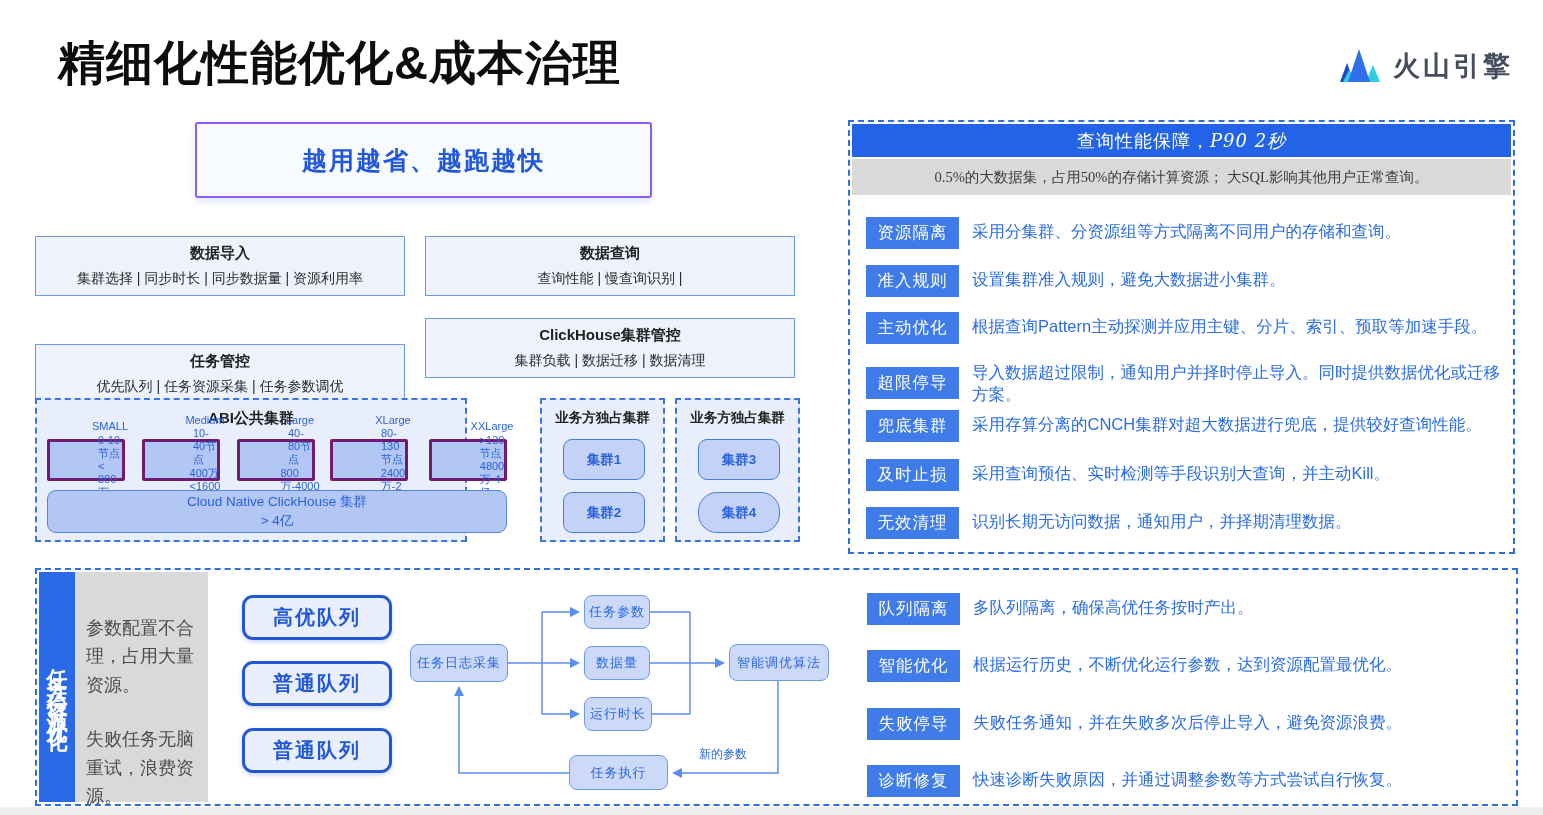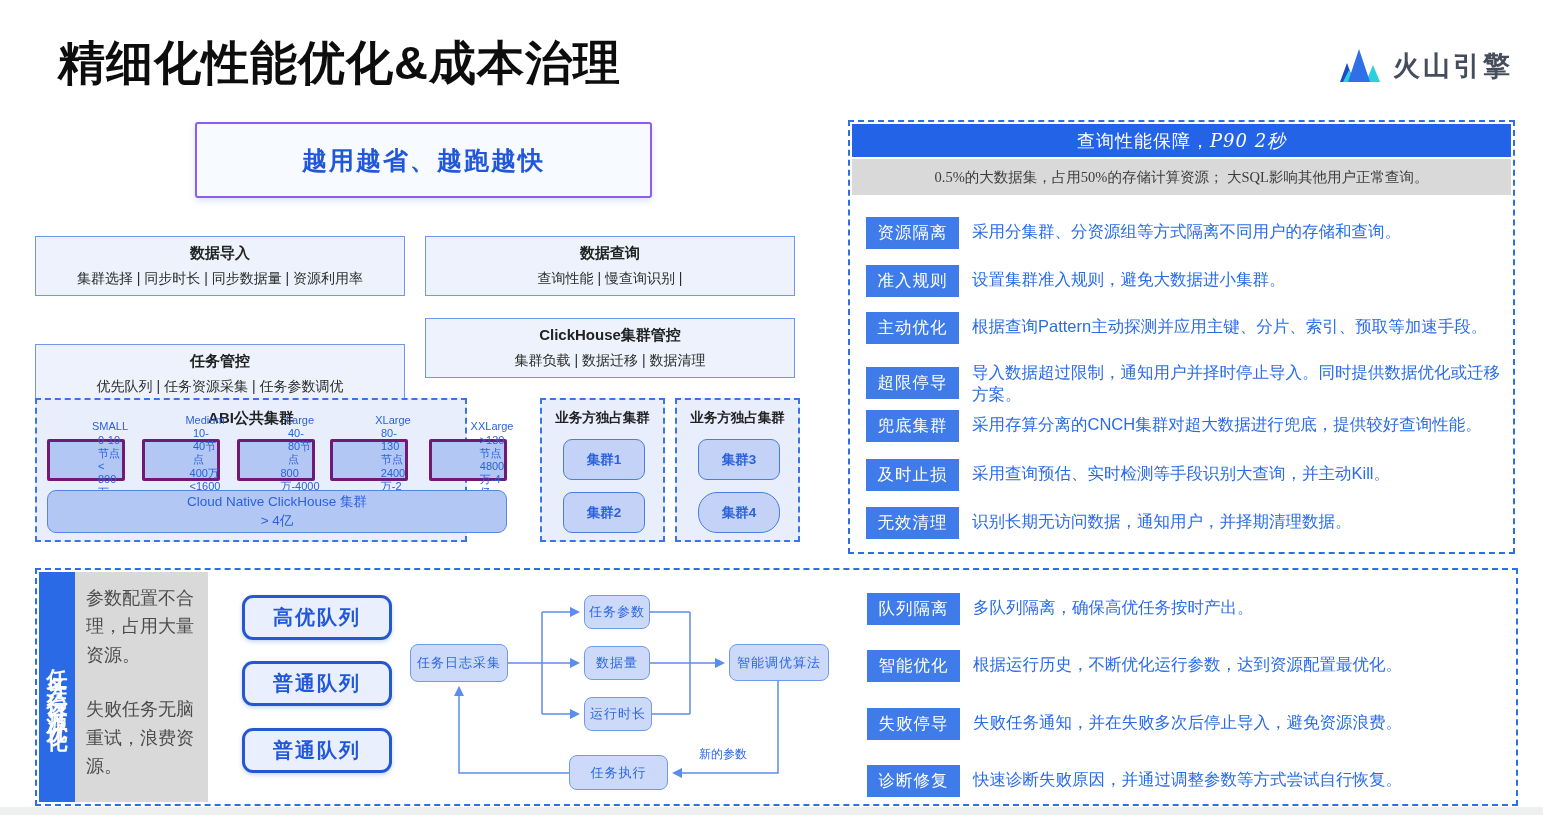--- a/index.html
+++ b/index.html
@@ -55,21 +55,21 @@
   .badge { position:absolute; left:16px; width:93px; height:32px; background:#3f7cea; color:#fff;
     display:flex; align-items:center; justify-content:center; font-size:16.5px; font-weight:500; letter-spacing:1px; }
   .desc { position:absolute; left:122px; top:4px; width:536px; font-size:16.5px; color:#2a6ce8; font-weight:500; line-height:1.32; }
 
   
   .task-panel { position:absolute; left:35px; top:568px; width:1483px; height:238px; border:2px dashed #2f6fe4; background:#fff; }
   .side-strip { position:absolute; left:2px; top:2px; bottom:2px; width:36px; background:#2a6ae6;
     display:flex; align-items:center; justify-content:center; }
   .side-strip span { writing-mode:vertical-rl; color:#fff; font-size:21px; font-weight:600; letter-spacing:9px; }
   .problem-box { position:absolute; left:38px; top:2px; bottom:2px; width:133px; background:#d9d9d9; padding:12px 11px; }
-  .problem-box p { font-size:18px; color:#4c4c4c; line-height:1.58; font-family:"Liberation Serif","DejaVu Serif",serif; }
+  .problem-box p { font-size:18px; color:#4c4c4c; line-height:1.58; font-family:"Liberation Serif","DejaVu Serif",serif;margin-top:30px; }
   .problem-box p + p { margin-top:26px; }
 
   .queue-btn { position:absolute; left:205px; width:150px; height:45px; background:#e9effc; border:3px solid #2458d0;
     border-radius:11px; display:flex; align-items:center; justify-content:center; box-shadow:0 2px 4px rgba(36,88,208,.25); }
   .queue-btn span { font-size:20px; font-weight:800; color:#2157da; letter-spacing:2px; }
 
   .flow-node { position:absolute; background:#cdd9f8; border:1px solid #6f9bee; border-radius:8px;
     display:flex; align-items:center; justify-content:center; }
   .flow-node span { font-size:13px; color:#2a68e2; font-weight:500; letter-spacing:1px; }
   .flow-label { position:absolute; font-size:12px; color:#2a68e2; font-weight:500; }

